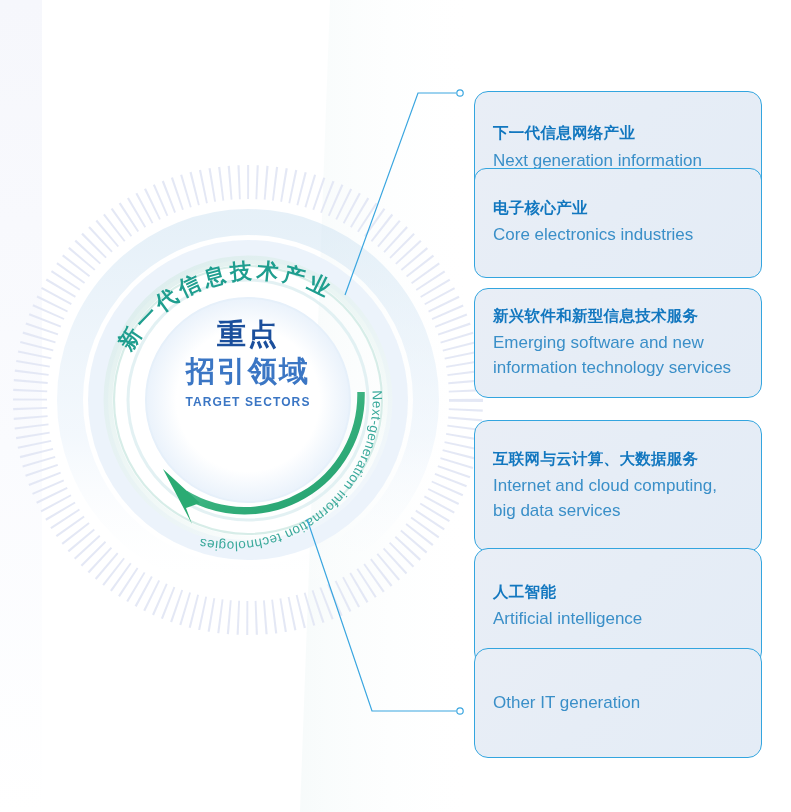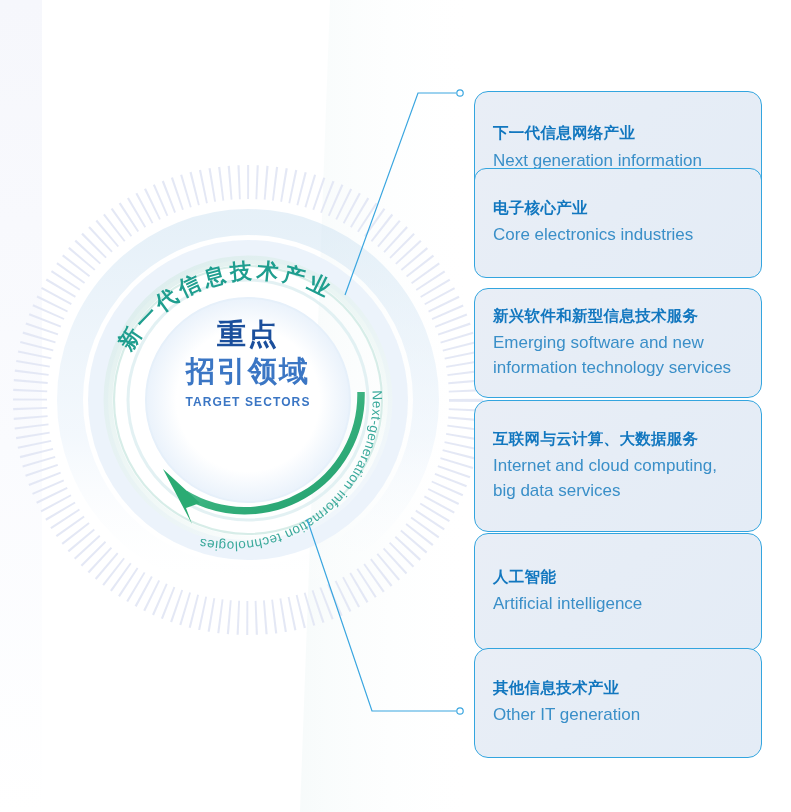--- a/index.html
+++ b/index.html
@@ -193,28 +193,27 @@
   <div class="card" style="top:168px; height:110px;border-radius:12px;">
     <div class="card-title">电子核心产业</div>
     <div class="card-sub">Core electronics industries</div>
   </div>
 
   <div class="card" style="top:288px; height:110px;">
     <div class="card-title">新兴软件和新型信息技术服务</div>
     <div class="card-sub">Emerging software and new information technology services</div>
   </div>
 
-  <div class="card" style="top:400px; height:132px;justify-content:center;">
+  <div class="card" style="top:420px; height:132px;justify-content:center;">
     <div class="card-title">互联网与云计算、大数据服务</div>
     <div class="card-sub">Internet and cloud computing, big data services</div>
   </div>
 
-  <div class="card" style="top:533px; height:118px;">
+  <div class="card" style="top:548px; height:118px;">
     <div class="card-title">人工智能</div>
     <div class="card-sub">Artificial intelligence</div>
   </div>
 
   <div class="card" style="top:648px; height:110px;">
-    <div class="card-title">其他信息技术产业</div>
     <div class="card-sub">Other IT generation</div>
   </div>
 
 </div>
 
 </body></html>

